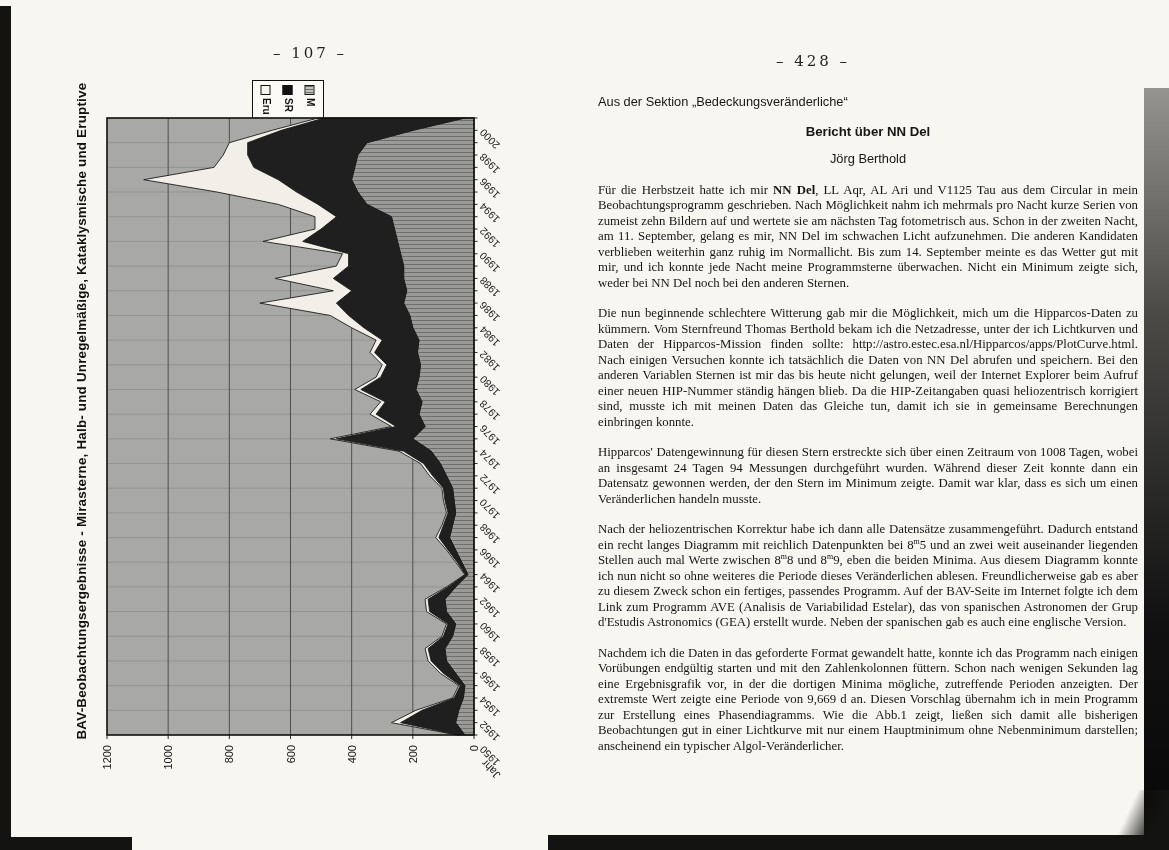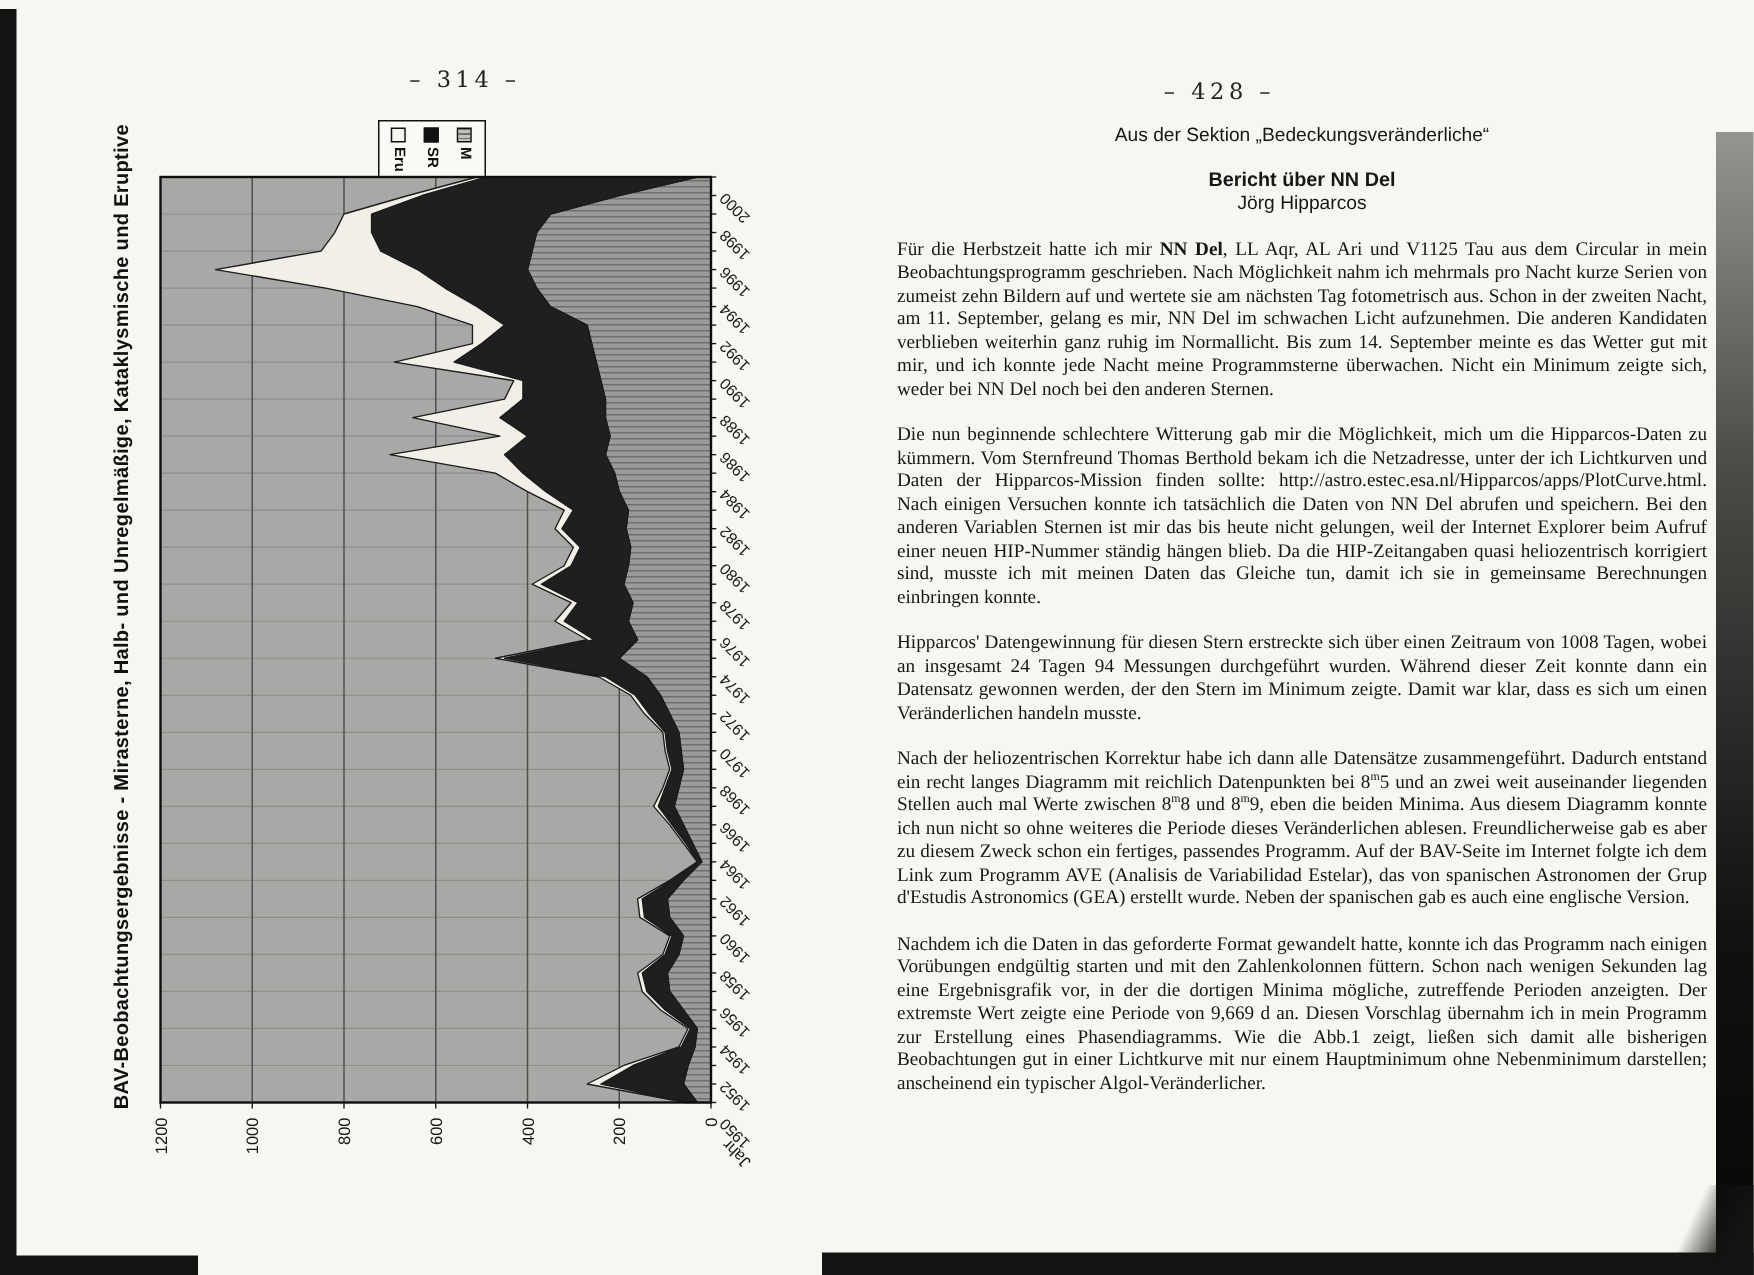--- a/index.html
+++ b/index.html
@@ -24,42 +24,42 @@
   .lg-inner{position:absolute;left:50%;top:50%;width:48px;height:13px;
       transform:translate(-50%,-50%) rotate(90deg);display:flex;align-items:center;gap:3px;
       font-size:10px;font-weight:bold;color:#111;}
   .sw{width:8px;height:8px;border:1px solid #111;flex:0 0 auto;}
   .sw-eru{background:#f6f5ee;}
   .sw-sr{background:#111;}
   .sw-m{background:repeating-linear-gradient(90deg,#6e6e6c 0 1px,#c2c2be 1px 3px);}
 
   
   #article{position:absolute;left:38px;top:78px;width:540px;font-size:12.8px;line-height:15.5px;color:#161616;}
-  #section-line{margin:4px 0 14px 0;text-align:center;}
-  #art-title{margin:0;text-align:center;font-weight:bold;font-size:13.2px;}
+  #section-line{margin:16px 0 14px 0;}
+  #art-title{margin:12px;text-align:center;font-weight:bold;font-size:13.2px;}
   #art-author{margin:0 0 16px 0;text-align:center;}
   #paras p{margin:0 0 15px 0;text-align:justify;font-family:Liberation Serif, serif;}
   #paras p:last-child{margin-bottom:4px;}
   sup{font-size:.62em;vertical-align:super;line-height:0;}
 
   
   .edge{position:absolute;background:#131311;}
   #edge-left{left:0;top:6px;width:11px;bottom:0;}
   #edge-bottom-left{left:0;bottom:0;width:132px;height:13px;}
   #edge-bottom-right{left:548px;right:0;bottom:0;height:15px;}
   #edge-right{right:0;top:88px;width:25px;bottom:0;
       background:linear-gradient(180deg,#96948e 0%,#4a4946 30%,#111 70%,#070707 100%);}
   #edge-right-wedge{right:0;bottom:0;width:70px;height:60px;
       background:linear-gradient(115deg,rgba(20,20,18,0) 40%,#131311 75%);}
 </style>
 </head>
 <body>
 
 <div class="page" id="page-left">
-  <div class="pagenum" id="pn-left">–  314  –</div>
+  <div class="pagenum" id="pn-left">–  107  –</div>
 
   <div id="chart-wrap">
     <div id="chart-title">BAV-Beobachtungsergebnisse - Mirasterne, Halb- und Unregelmäßige, Kataklysmische und Eruptive</div>
     <div id="legend">
         <div class="lg-item">
           <div class="lg-inner">
             <span class="sw sw-eru"></span>
             <span>Eru</span>
           </div>
         </div>
@@ -220,21 +220,21 @@
       </svg>
   </div>
 </div>
 
 <div class="page" id="page-right">
   <div class="pagenum" id="pn-right">–  428  –</div>
 
   <div id="article">
     <p id="section-line">Aus der Sektion „Bedeckungsveränderliche“</p>
     <p id="art-title">Bericht über NN Del</p>
-    <p id="art-author">Jörg Hipparcos</p>
+    <p id="art-author">Jörg Berthold</p>
     <div id="paras">
         <p><span>Für die Herbstzeit hatte ich mir </span><b>NN Del</b><span>, LL Aqr, AL Ari und V1125 Tau aus dem Circular in mein Beobachtungsprogramm geschrieben. Nach Möglichkeit nahm ich mehrmals pro Nacht kurze Serien von zumeist zehn Bildern auf und wertete sie am nächsten Tag fotometrisch aus. Schon in der zweiten Nacht, am 11. September, gelang es mir, NN Del im schwachen Licht aufzunehmen. Die anderen Kandidaten verblieben weiterhin ganz ruhig im Normallicht. Bis zum 14. September meinte es das Wetter gut mit mir, und ich konnte jede Nacht meine Programmsterne überwachen. Nicht ein Minimum zeigte sich, weder bei NN Del noch bei den anderen Sternen.</span></p>
         <p><span>Die nun beginnende schlechtere Witterung gab mir die Möglichkeit, mich um die Hipparcos-Daten zu kümmern. Vom Sternfreund Thomas Berthold bekam ich die Netzadresse, unter der ich Lichtkurven und Daten der Hipparcos-Mission finden sollte: http://astro.estec.esa.nl/Hipparcos/apps/PlotCurve.html. Nach einigen Versuchen konnte ich tatsächlich die Daten von NN Del abrufen und speichern. Bei den anderen Variablen Sternen ist mir das bis heute nicht gelungen, weil der Internet Explorer beim Aufruf einer neuen HIP-Nummer ständig hängen blieb. Da die HIP-Zeitangaben quasi heliozentrisch korrigiert sind, musste ich mit meinen Daten das Gleiche tun, damit ich sie in gemeinsame Berechnungen einbringen konnte.</span></p>
         <p><span>Hipparcos' Datengewinnung für diesen Stern erstreckte sich über einen Zeitraum von 1008 Tagen, wobei an insgesamt 24 Tagen 94 Messungen durchgeführt wurden. Während dieser Zeit konnte dann ein Datensatz gewonnen werden, der den Stern im Minimum zeigte. Damit war klar, dass es sich um einen Veränderlichen handeln musste.</span></p>
         <p><span>Nach der heliozentrischen Korrektur habe ich dann alle Datensätze zusammengeführt. Dadurch entstand ein recht langes Diagramm mit reichlich Datenpunkten bei 8</span><sup>m</sup><span>5 und an zwei weit auseinander liegenden Stellen auch mal Werte zwischen 8</span><sup>m</sup><span>8 und 8</span><sup>m</sup><span>9, eben die beiden Minima. Aus diesem Diagramm konnte ich nun nicht so ohne weiteres die Periode dieses Veränderlichen ablesen. Freundlicherweise gab es aber zu diesem Zweck schon ein fertiges, passendes Programm. Auf der BAV-Seite im Internet folgte ich dem Link zum Programm AVE (Analisis de Variabilidad Estelar), das von spanischen Astronomen der Grup d'Estudis Astronomics (GEA) erstellt wurde. Neben der spanischen gab es auch eine englische Version.</span></p>
         <p><span>Nachdem ich die Daten in das geforderte Format gewandelt hatte, konnte ich das Programm nach einigen Vorübungen endgültig starten und mit den Zahlenkolonnen füttern. Schon nach wenigen Sekunden lag eine Ergebnisgrafik vor, in der die dortigen Minima mögliche, zutreffende Perioden anzeigten. Der extremste Wert zeigte eine Periode von 9,669 d an. Diesen Vorschlag übernahm ich in mein Programm zur Erstellung eines Phasendiagramms. Wie die Abb.1 zeigt, ließen sich damit alle bisherigen Beobachtungen gut in einer Lichtkurve mit nur einem Hauptminimum ohne Nebenminimum darstellen; anscheinend ein typischer Algol-Veränderlicher.</span></p>
       </div>
   </div>
 </div>
 

